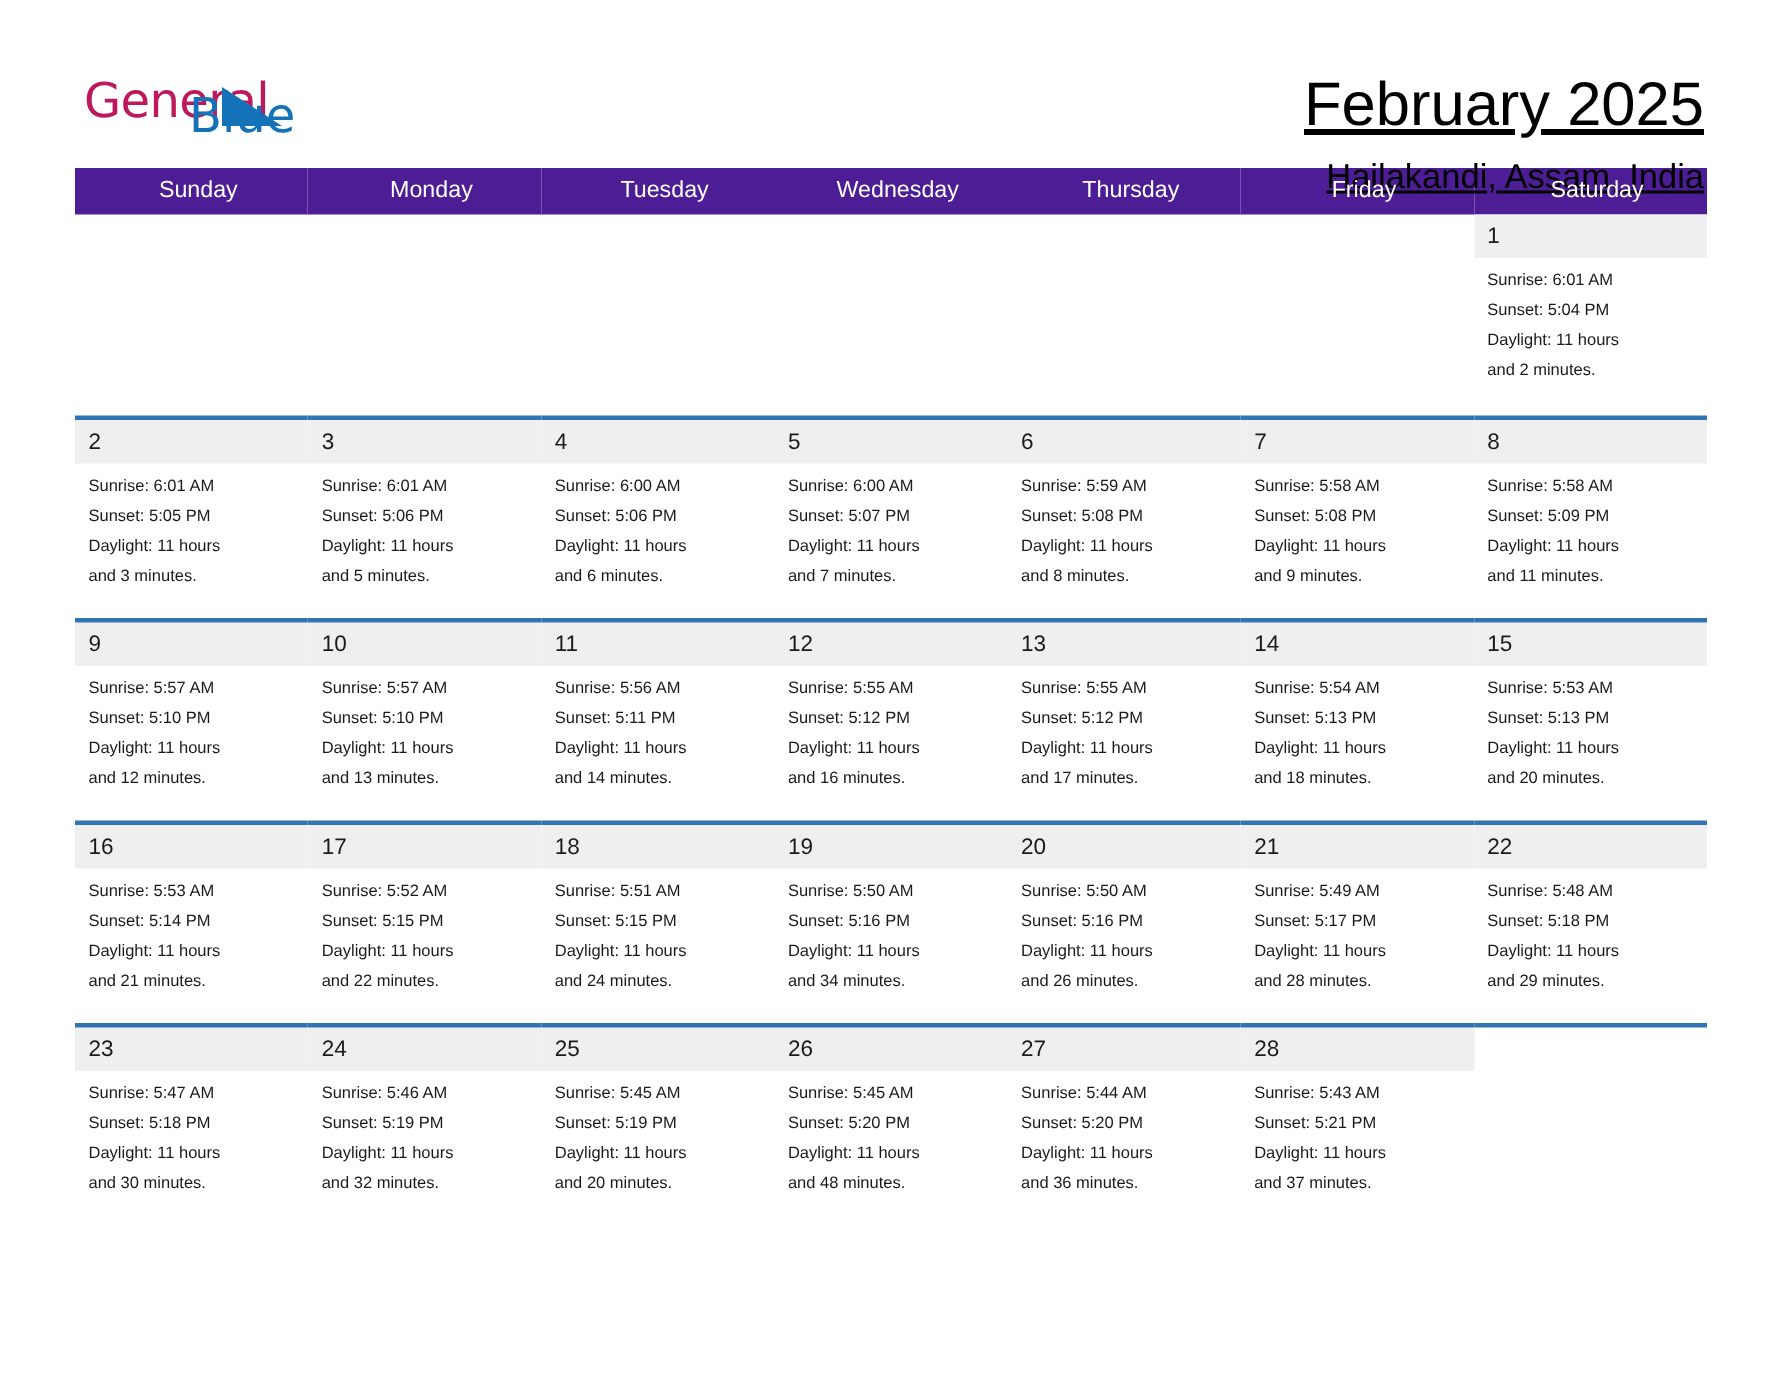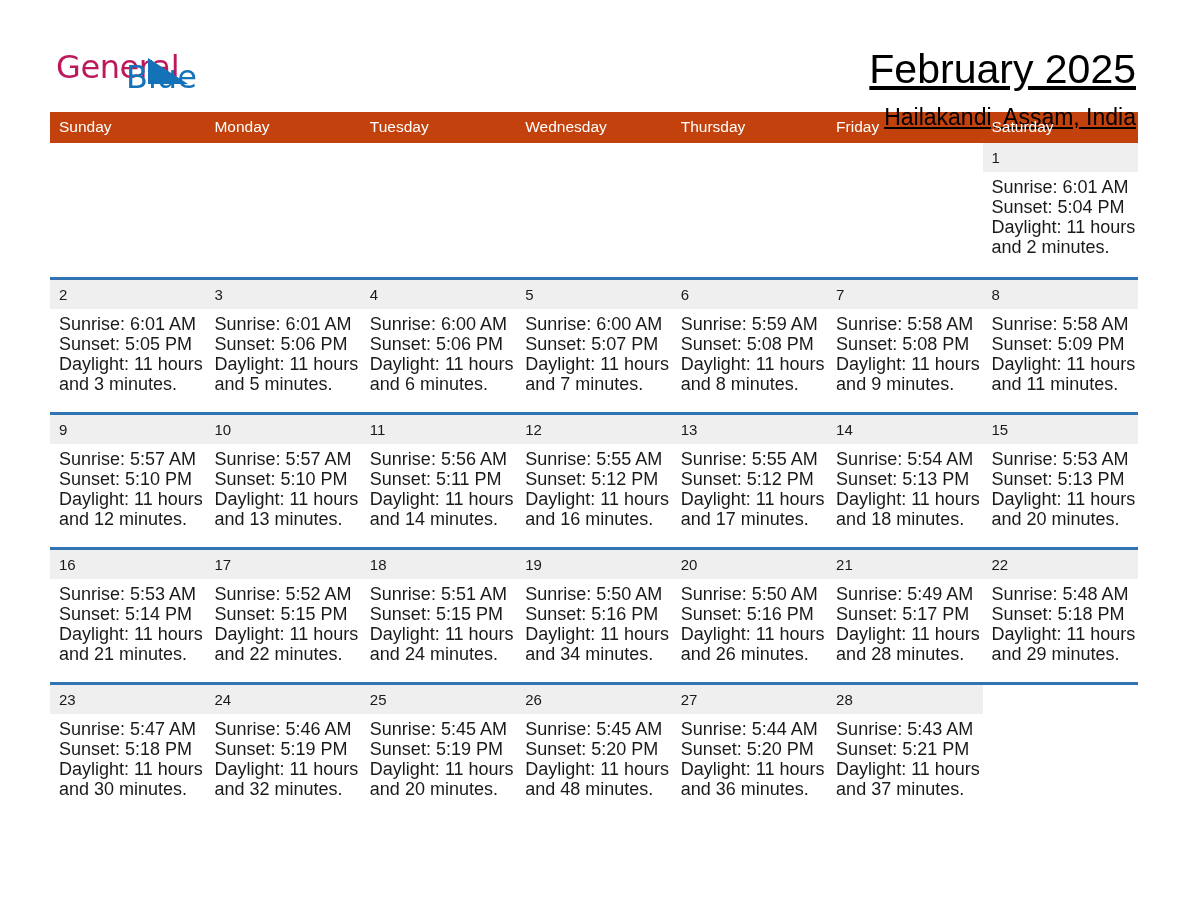--- a/index.html
+++ b/index.html
@@ -76,25 +76,25 @@
     color: #000;
   }
 
   
   .calendar {
     width: 1088px;
     border-collapse: collapse;
     table-layout: fixed;
   }
   .calendar th {
-    background: #c2410c;
+    background: #4c1d95;
     color: #ffffff;
     font-size: 15.5px;
     font-weight: 400;
-    text-align: left;
+    text-align: center;
     padding: 6px 0 7px 9px;
     height: 29px;
     border: none;
   }
   .calendar td {
     vertical-align: top;
     padding: 0;
     border: none;
     border-top: 3px solid #3174b4;
     width: 155.4px;
@@ -106,21 +106,21 @@
     background: #efefef;
     font-size: 15px;
     line-height: 19px;
     padding: 5px 0 5px 9px;
     color: #1a1a1a;
     height: 29px;
   }
   .daynum.empty { background: transparent; }
   .details {
     padding: 5px 8px 0 9px;
-    font-size: 18px;
+    font-size: 11px;
     line-height: 20px;
     color: #1a1a1a;
   }
   .details div { white-space: nowrap; }
   .cell-empty .details { visibility: hidden; }
 </style>
 </head>
 <body>
 
 <div class="page">

